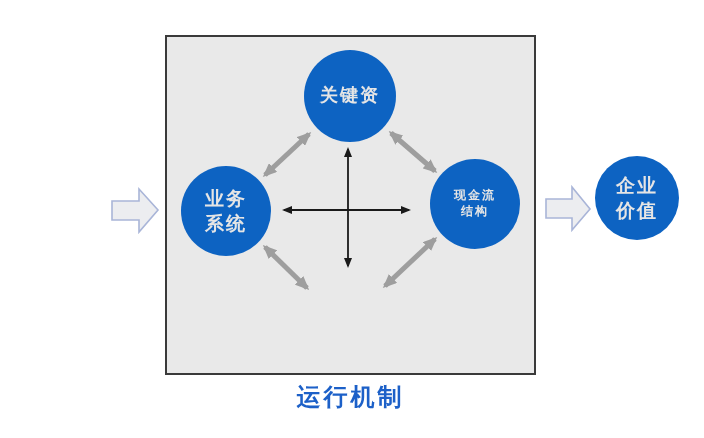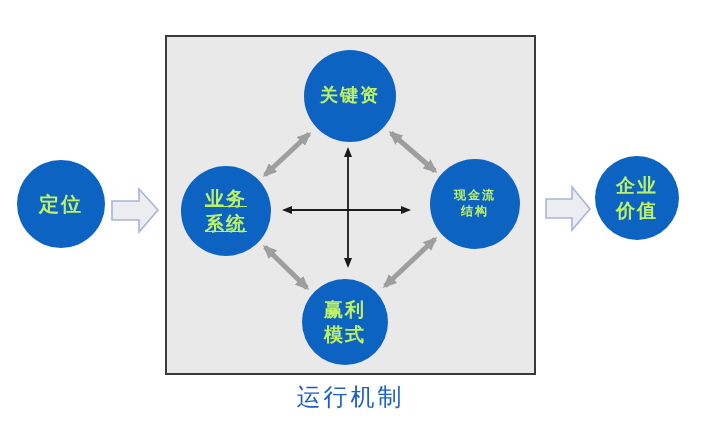--- a/index.html
+++ b/index.html
@@ -15,91 +15,84 @@
     left:165px;top:35px;
     width:371px;height:340px;
     background:#e9e9e9;
     border:2px solid #3a3a3a;
     box-sizing:border-box;
   }
   .node{
     position:absolute;
     border-radius:50%;
     background:#0d63c2;
-    color:#bef264;
+    color:#e5e5e5;
     font-weight:bold;
     display:flex;
     flex-direction:column;
     align-items:center;
     justify-content:center;
     text-align:center;
     line-height:1.32;
     letter-spacing:2px;
     z-index:2;
   }
   .node span{display:block;}
   .node-positioning{left:17px;top:160px;width:88px;height:88px;font-size:20px;}
   .node-key-resources{left:304px;top:50px;width:92px;height:92px;font-size:18px;}
-  .node-business-system{left:181px;top:166px;width:90px;height:90px;font-size:19px;text-decoration:underline;}
+  .node-business-system{left:181px;top:166px;width:90px;height:90px;font-size:19px;}
   .node-cashflow{left:430px;top:159px;width:90px;height:90px;font-size:12px;}
   .node-profit-model{left:302px;top:279px;width:86px;height:86px;font-size:19px;}
   .node-enterprise-value{left:595px;top:156px;width:84px;height:84px;font-size:19px;}
   .arrow-layer{
     position:absolute;left:0;top:0;width:704px;height:438px;
     z-index:3;pointer-events:none;
   }
   .flow-layer{
     position:absolute;left:0;top:0;width:704px;height:438px;
     z-index:1;pointer-events:none;
   }
   .caption{
     position:absolute;
     left:165px;top:381px;width:371px;
     text-align:center;
     color:#1c60c8;
     font-size:24px;
-    font-weight:normal;
+    font-weight:bold;
     letter-spacing:3px;
     z-index:2;
   }
 </style>
 </head>
 <body>
 
 <div class="canvas">
 
   <div class="stage-box"></div>
 
   <svg class="flow-layer" viewBox="0 0 704 438">
     <polygon points="112,201 139,201 139,189 158,210 139,232 139,220 112,220" fill="#ecedf0" stroke="#a9b5d8" stroke-width="1.6"></polygon>
     <polygon points="546,199 572,199 572,187 590,209 572,230 572,218 546,218" fill="#ecedf0" stroke="#a9b5d8" stroke-width="1.6"></polygon>
   </svg>
 
-  <div class="node node-positioning">
-    <span>定位</span>
-  </div>
 
   <div class="node node-key-resources">
     <span>关键资</span>
   </div>
 
   <div class="node node-business-system">
     <span>业务</span>
     <span>系统</span>
   </div>
 
   <div class="node node-cashflow">
     <span>现金流</span>
     <span>结构</span>
   </div>
 
-  <div class="node node-profit-model">
-    <span>赢利</span>
-    <span>模式</span>
-  </div>
 
   <div class="node node-enterprise-value">
     <span>企业</span>
     <span>价值</span>
   </div>
 
   <svg class="arrow-layer" viewBox="0 0 704 438">
     <defs>
       <marker id="mgray" markerUnits="userSpaceOnUse" markerWidth="14" markerHeight="12" refX="11" refY="6" orient="auto-start-reverse">
         <path d="M0,0 L14,6 L0,12 z" fill="#9e9e9e"></path>

